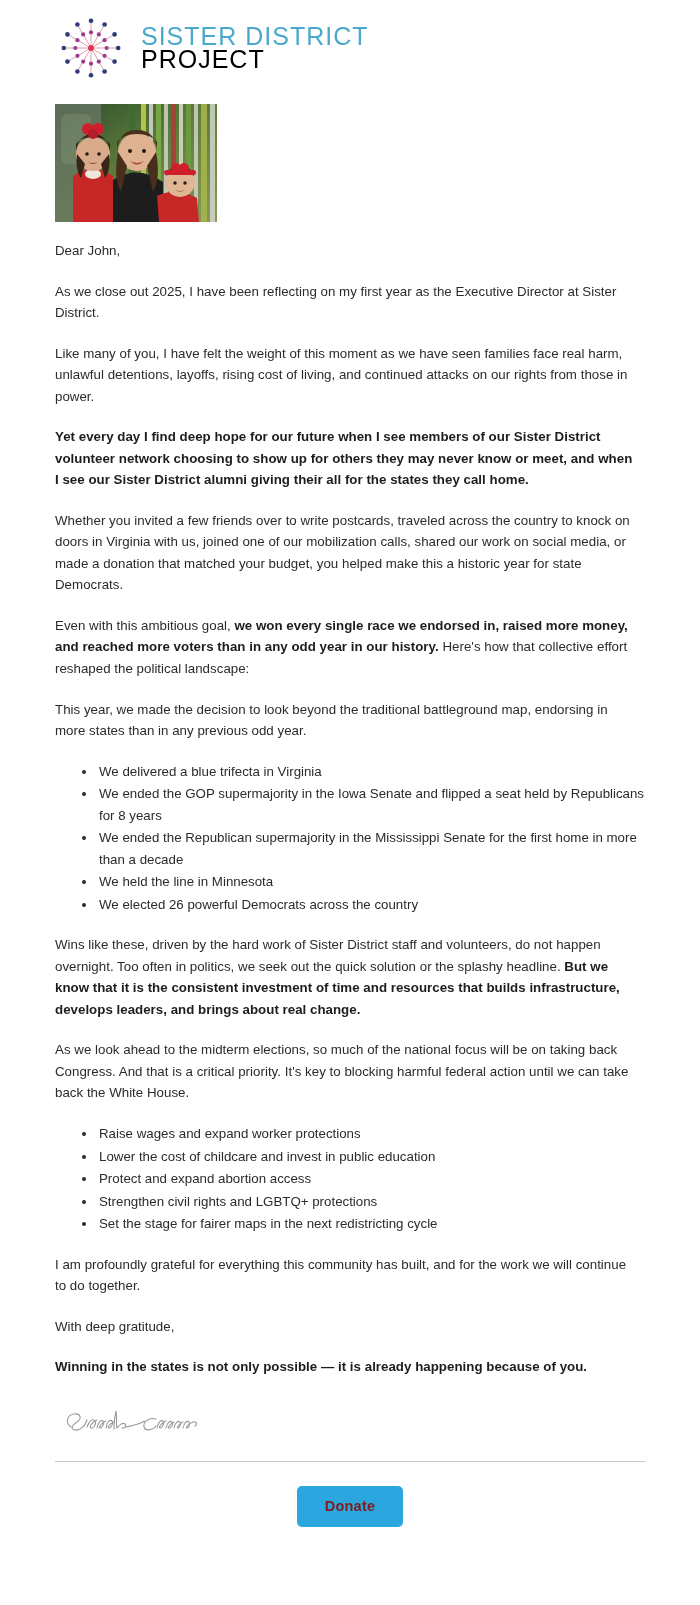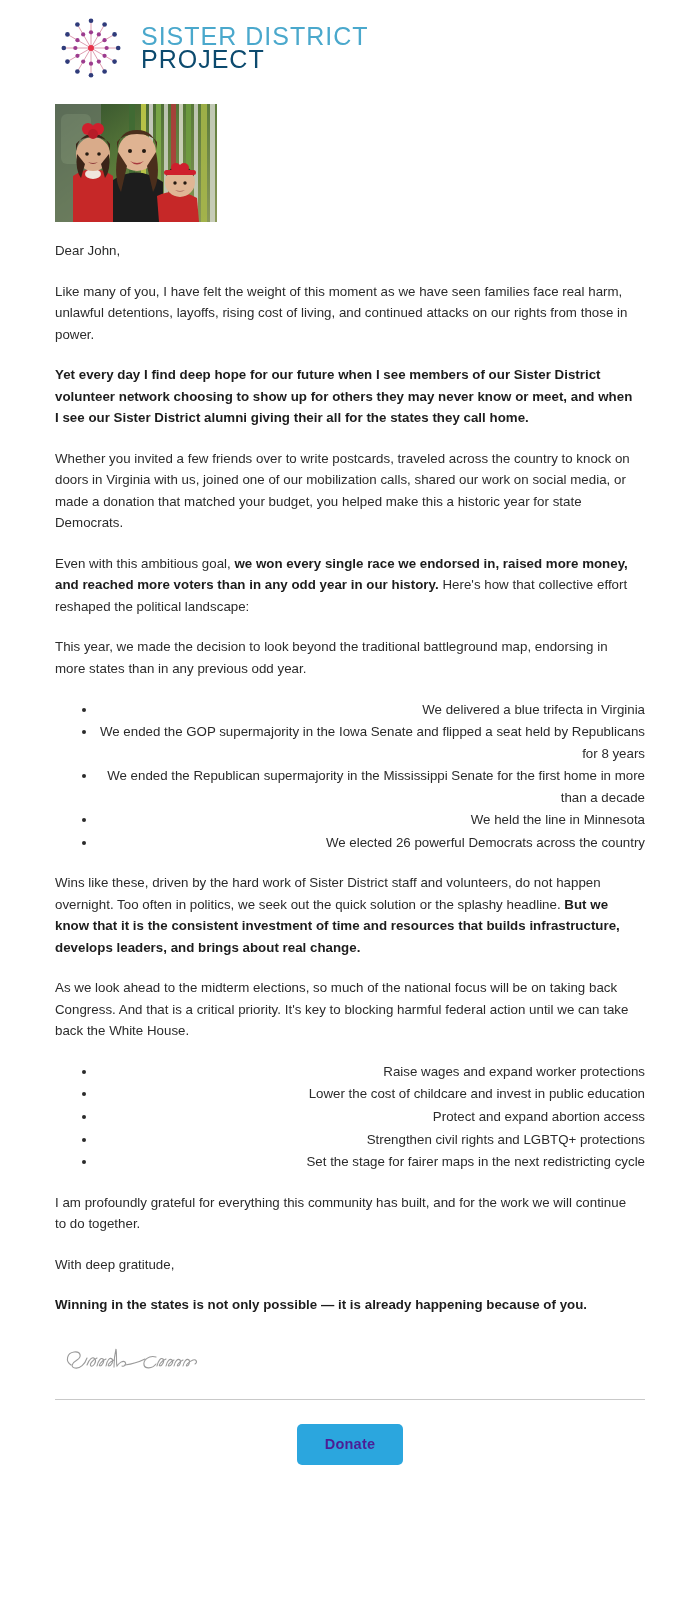--- a/index.html
+++ b/index.html
@@ -39,21 +39,21 @@
   }
   .logo-line1 {
     font-size: 25px;
     letter-spacing: 1.0px;
     color: #4aa8cc;
     font-weight: 400;
   }
   .logo-line2 {
     font-size: 25px;
     letter-spacing: 1.0px;
-    color: #0c4a6e;
+    color: #000000;
     font-weight: 400;
   }
 
   
   .photo-wrap {
     margin: 12px 0 18px 0;
   }
   .photo {
     width: 162px;
     height: 118px;
@@ -68,21 +68,20 @@
     color: #2b2b2b;
     margin: 0 6px 19px 0;
     letter-spacing: 0.02px;
   }
   .b { font-weight: 700; color: #1d1d1d; }
 
   ul.bullets {
     margin: 0 0 19px 0;
     padding-left: 42px;
     list-style: disc;
-    text-align: right;
   }
   ul.bullets li {
     font-size: 13.3px;
     line-height: 1.62;
     color: #2b2b2b;
     margin: 0 0 1px 0;
     padding-left: 2px;
   }
 
   
@@ -97,21 +96,21 @@
     border-top: 1px solid #c9c9c9;
     margin: 22px 0 0 0;
   }
   .donate-wrap {
     text-align: center;
     padding: 24px 0 22px 0;
   }
   .donate-btn {
     display: inline-block;
     background: #2ba6de;
-    color: #4c1d95;
+    color: #7f1d1d;
     font-size: 14.5px;
     font-weight: 700;
     letter-spacing: 0.2px;
     padding: 12px 28px 13px 28px;
     border-radius: 5px;
     border: 0;
     cursor: pointer;
     font-family: "Liberation Sans", sans-serif;
   }
 </style>
@@ -240,20 +239,21 @@
             <circle cx="-4" cy="0" r="5" fill="#cf1f2d"></circle>
             <circle cx="4" cy="0" r="5" fill="#cf1f2d"></circle>
           </g>
         </g>
       </svg>
     </div>
 
     <p class="body-text">Dear John,</p>
 
     <div id="paras-top">
+        <p class="body-text"><span>As we close out 2025, I have been reflecting on my first year as the Executive Director at Sister District.</span></p>
         <p class="body-text"><span>Like many of you, I have felt the weight of this moment as we have seen families face real harm, unlawful detentions, layoffs, rising cost of living, and continued attacks on our rights from those in power.</span></p>
         <p class="body-text"><span class="b">Yet every day I find deep hope for our future when I see members of our Sister District volunteer network choosing to show up for others they may never know or meet, and when I see our Sister District alumni giving their all for the states they call home.</span></p>
         <p class="body-text"><span>Whether you invited a few friends over to write postcards, traveled across the country to knock on doors in Virginia with us, joined one of our mobilization calls, shared our work on social media, or made a donation that matched your budget, you helped make this a historic year for state Democrats.</span></p>
         <p class="body-text"><span>Even with this ambitious goal, </span><span class="b">we won every single race we endorsed in, raised more money, and reached more voters than in any odd year in our history.</span><span> Here's how that collective effort reshaped the political landscape:</span></p>
         <p class="body-text"><span>This year, we made the decision to look beyond the traditional battleground map, endorsing in more states than in any previous odd year.</span></p>
       </div>
 
     <ul class="bullets" id="wins-list">
         <li>We delivered a blue trifecta in Virginia</li>
         <li>We ended the GOP supermajority in the Iowa Senate and flipped a seat held by Republicans for 8 years</li>

